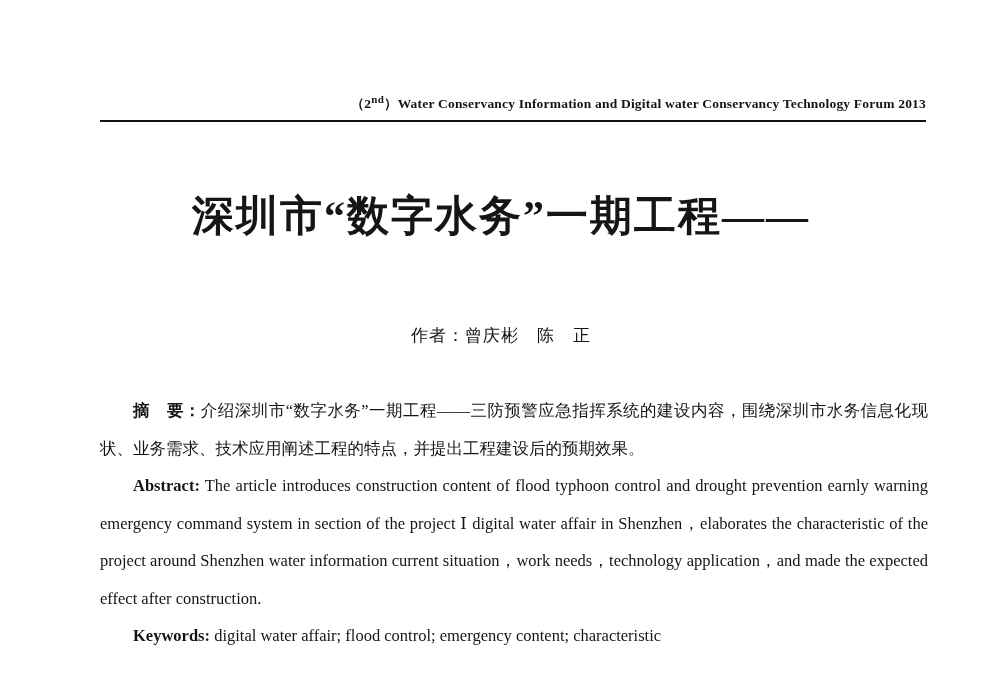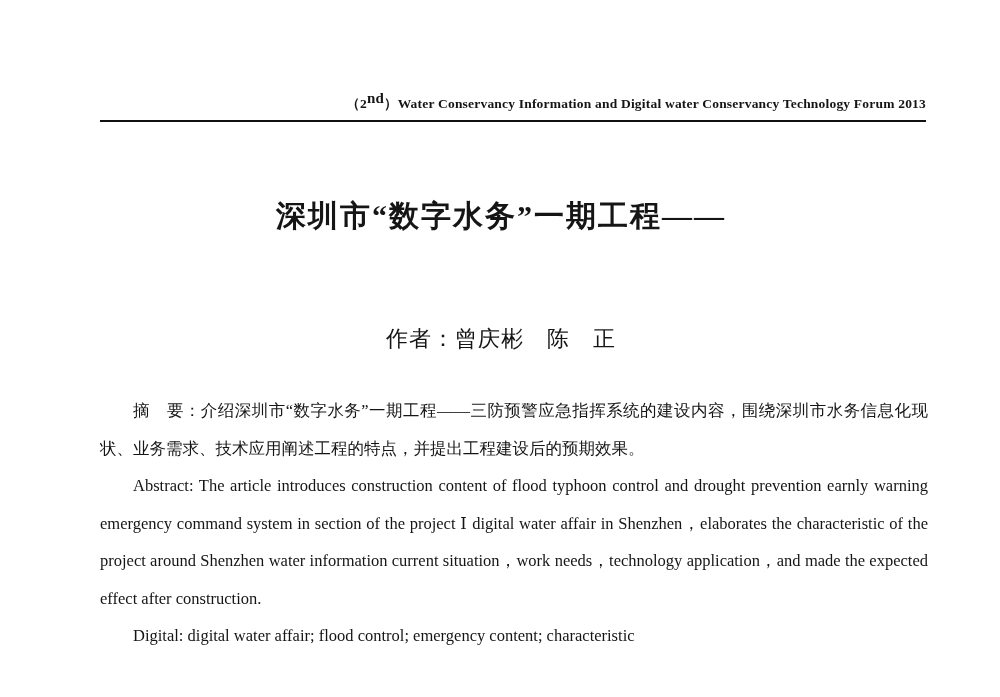--- a/index.html
+++ b/index.html
@@ -21,72 +21,72 @@
     top: 95px;
     left: 100px;
     width: 826px;
     text-align: right;
     font-size: 13.5px;
     font-weight: bold;
     letter-spacing: 0.2px;
     white-space: nowrap;
   }
   .journal-header sup {
-    font-size: 15px;
+    font-size: 11px;
     vertical-align: super;
     line-height: 0;
   }
   .header-rule {
     position: absolute;
     top: 120px;
     left: 100px;
     width: 826px;
     height: 0;
     border: 0;
     border-top: 2.5px solid #111;
   }
   .paper-title {
     position: absolute;
     top: 188px;
     left: 88px;
     width: 826px;
     margin: 0;
     text-align: center;
-    font-size: 30px;
+    font-size: 42px;
     font-weight: bold;
     line-height: 56px;
     letter-spacing: 2px;
   }
   .paper-title .title-line {
     display: block;
   }
   .author-line {
     position: absolute;
     top: 324px;
     left: 88px;
     width: 826px;
     text-align: center;
-    font-size: 22px;
+    font-size: 17px;
     letter-spacing: 1px;
   }
   .body-block {
     position: absolute;
     top: 392px;
     left: 100px;
     width: 828px;
     font-size: 16.5px;
     line-height: 37.5px;
     text-align: justify;
   }
   .para {
     margin: 0;
     text-indent: 2em;
   }
   .para b {
-    font-weight: normal;
+    font-weight: bold;
   }
 </style>
 </head>
 <body>
 
 <div class="page">
 
   <div class="journal-header">
     <span>（2</span><sup>nd</sup><span>）Water Conservancy Information and Digital water Conservancy Technology Forum 2013</span>
   </div>
@@ -95,16 +95,16 @@
 
   <h1 class="paper-title">
     <span class="title-line">深圳市“数字水务”一期工程——</span>
   </h1>
 
   <div class="author-line">作者：曾庆彬　陈　正</div>
 
   <div class="body-block">
     <p class="para"><b>摘　要：</b><span>介绍深圳市“数字水务”一期工程——三防预警应急指挥系统的建设内容，围绕深圳市水务信息化现状、业务需求、技术应用阐述工程的特点，并提出工程建设后的预期效果。</span></p>
     <p class="para"><b>Abstract:</b><span> The article introduces construction content of flood typhoon control and drought prevention earnly warning emergency command system in section of the project Ⅰ digital water affair in Shenzhen，elaborates the characteristic of the project around Shenzhen water information current situation，work needs，technology application，and made the expected effect after construction.</span></p>
-    <p class="para"><b>Digital:</b><span> digital water affair; flood control; emergency content; characteristic</span></p>
+    <p class="para"><b>Keywords:</b><span> digital water affair; flood control; emergency content; characteristic</span></p>
   </div>
 
 </div>
 
 </body></html>

